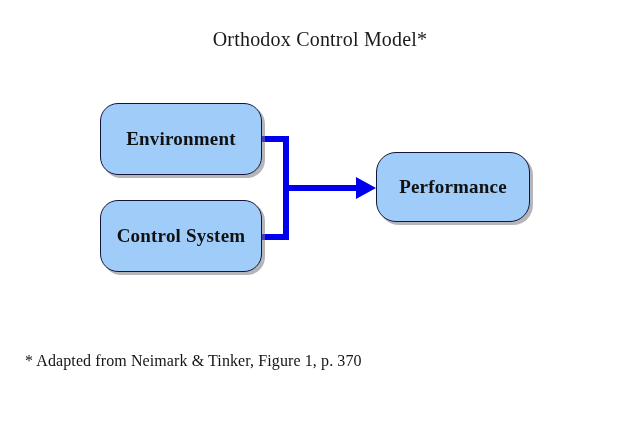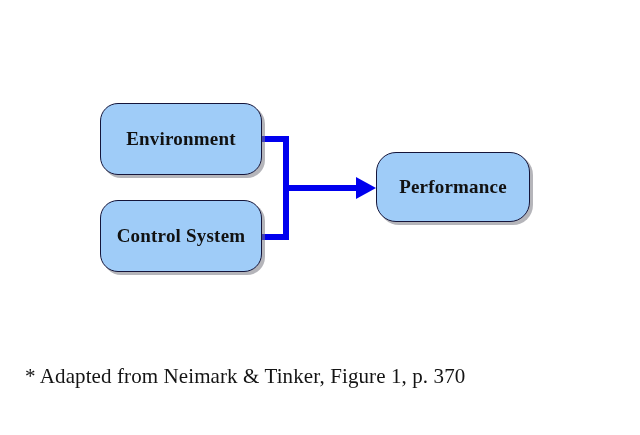--- a/index.html
+++ b/index.html
@@ -80,34 +80,35 @@
     top: 0;
     width: 640px;
     height: 435px;
     pointer-events: none;
   }
 
   
   #footnote {
     position: absolute;
     left: 25px;
-    top: 364px;
+    top: 352px;
     font-family: "Liberation Serif", "DejaVu Serif", serif;
-    font-size: 21px;
+    font-size: 16px;
     font-weight: 400;
     color: #141414;
     letter-spacing: 0.1px;
     white-space: nowrap;
   }
 </style>
 </head>
 <body>
 
 <div id="canvas">
 
+  <div id="diagram-title">Orthodox Control Model*</div>
 
   <svg id="connector-svg" viewBox="0 0 640 435" xmlns="http://www.w3.org/2000/svg">
     <g>
       <path d="M 262 139 L 286 139 L 286 188" fill="none" stroke="#0000EE" stroke-width="6" stroke-linecap="butt" stroke-linejoin="miter"></path>
     </g>
     <g>
       <path d="M 262 237 L 286 237 L 286 188" fill="none" stroke="#0000EE" stroke-width="6" stroke-linecap="butt" stroke-linejoin="miter"></path>
     </g>
     <g>
       <line x1="283" y1="188" x2="358" y2="188" stroke="#0000EE" stroke-width="6" stroke-linecap="butt"></line>

